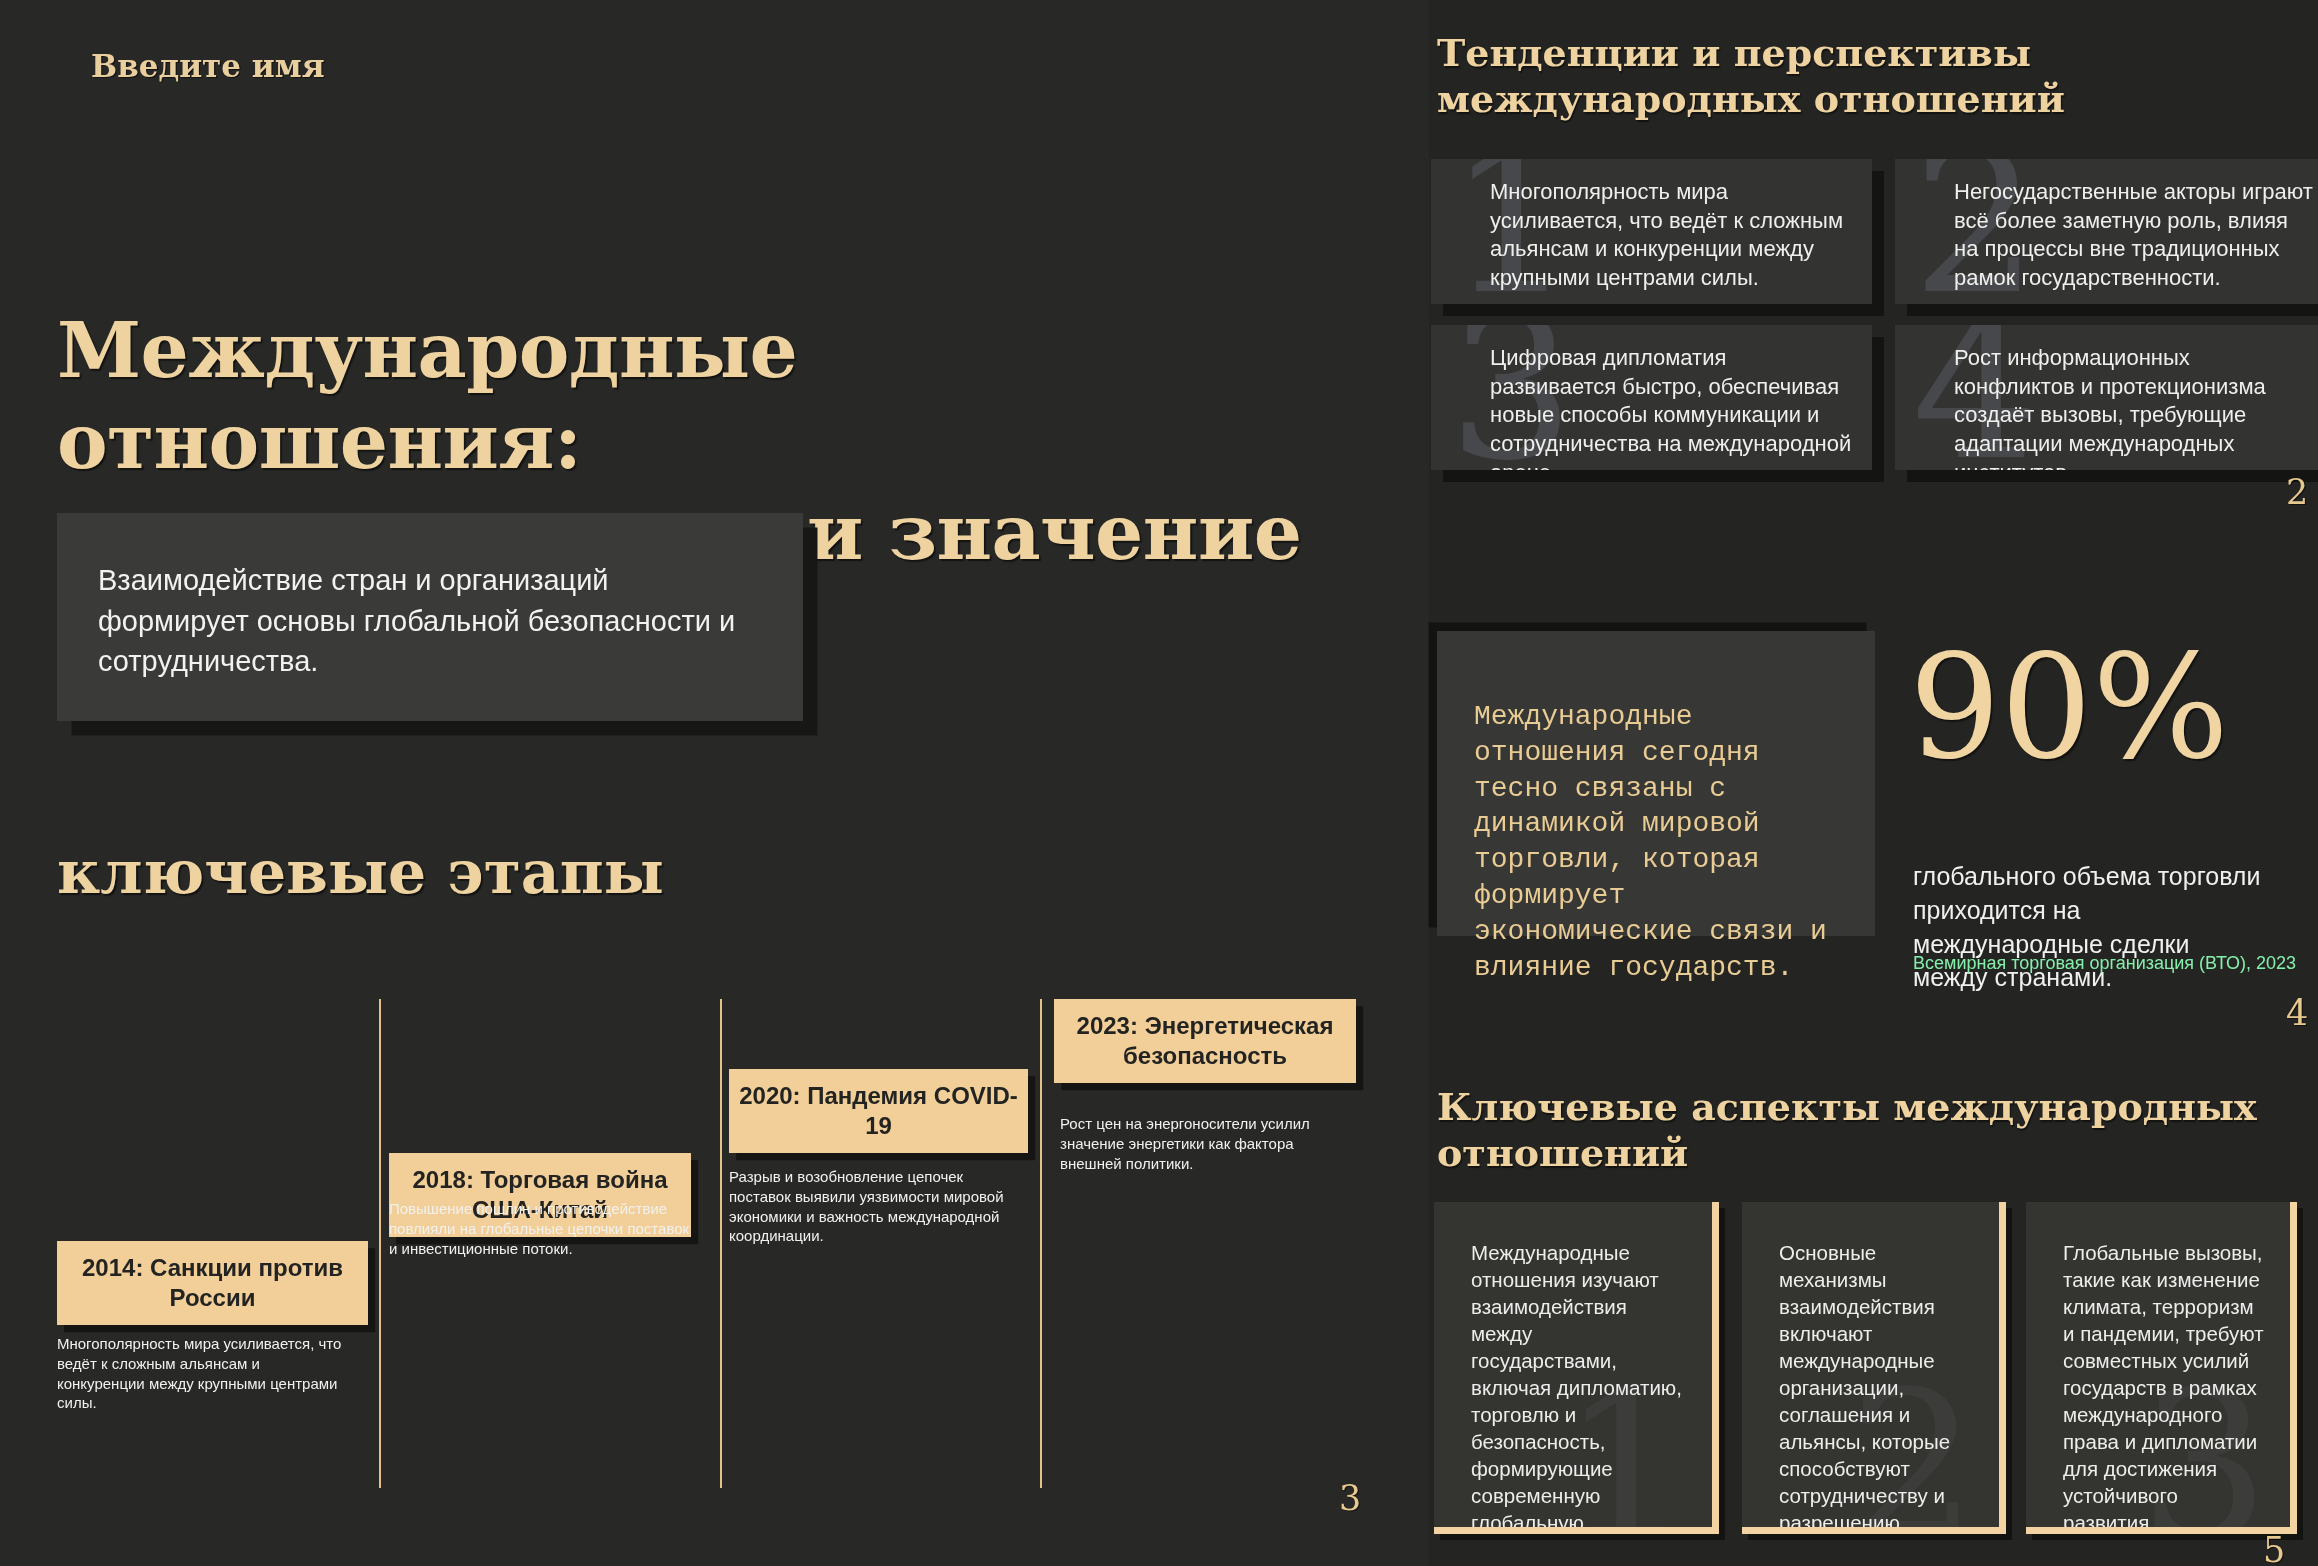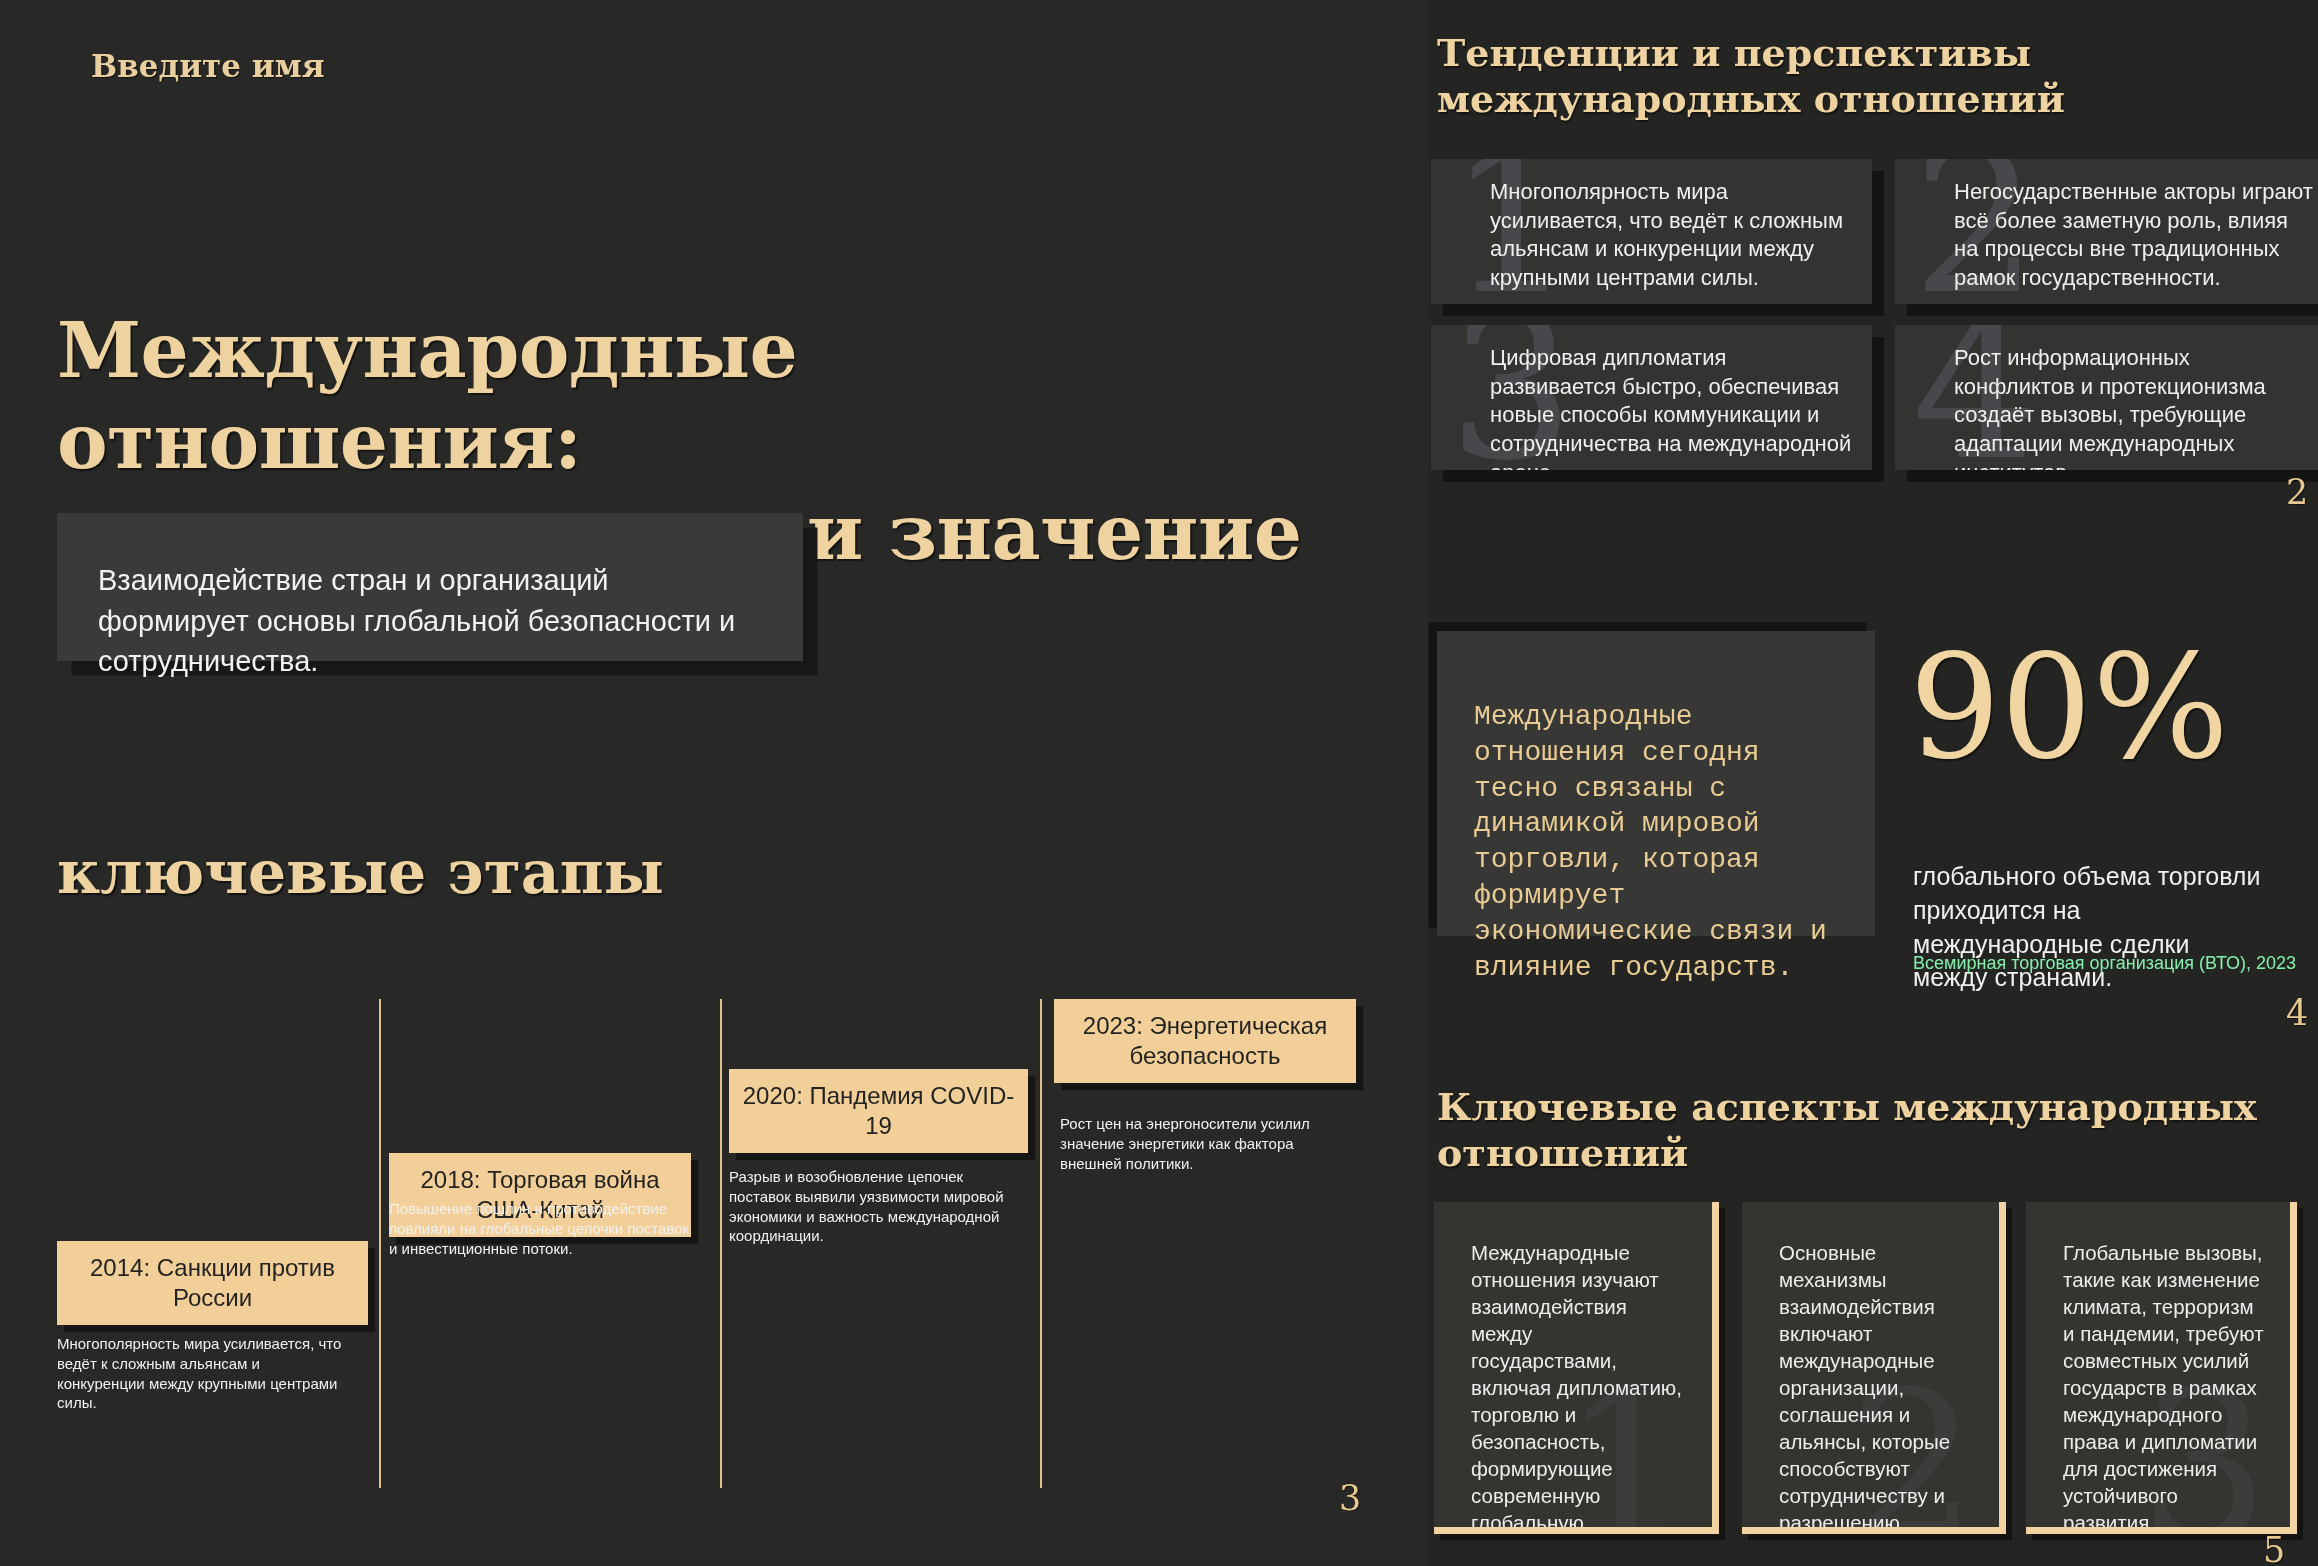--- a/index.html
+++ b/index.html
@@ -13,33 +13,33 @@
   .abs{position:absolute;}
   .serif{font-family:"DejaVu Serif", serif;}
   .gold{color:#eed3a0;}
   .goldline{background:#e3c28a;}
   .h-main{font-size:76px;line-height:1.2;font-weight:700;letter-spacing:-0.6px;text-shadow:1.8px 2.4px 1.2px rgba(0,0,0,.55);}
   .h-econ{font-size:60px;line-height:1.2;font-weight:700;text-shadow:1.8px 2.4px 1.2px rgba(0,0,0,.55);}
   .h-right{font-size:38px;line-height:1.2;font-weight:700;text-shadow:1.2px 1.8px 1.2px rgba(0,0,0,.5);}
   .line{display:block;}
   .author{font-size:31px;font-weight:600;text-shadow:1.2px 1.2px 0.6px rgba(0,0,0,.5);color:#e9cf9e;}
   .quote-box{
-    left:57px;top:513px;width:746px;height:148px;background:#3a3b39;
+    left:57px;top:513px;width:746px;height:208px;background:#3a3b39;
     box-shadow:14.5px 14.5px 0 #171816;
   }
   .quote-box .txt{
     position:absolute;left:41px;top:47px;width:652px;
     font-size:29px;line-height:1.4;color:#f2f2f0;
   }
   .page-num{font-size:35px;color:#e7c88f;text-shadow:1.2px 1.2px 0.6px rgba(0,0,0,.5);}
   
   .sep{position:absolute;width:2.4px;top:999px;height:489px;}
   .m-label{
     position:absolute;background:#f2cf98;color:#232422;text-align:center;
-    font-size:24px;line-height:1.25;font-weight:400;
+    font-size:24px;line-height:1.25;font-weight:700;
     padding:12px 9.7px;box-sizing:border-box;
     box-shadow:7.2px 7.2px 0 rgba(5,5,5,.55);
   }
   .m-body{position:absolute;font-size:15px;line-height:1.32;color:#f1f1ef;}
   
   .trend-box{
     position:absolute;width:441px;height:145px;background:#333432;overflow:hidden;
     box-shadow:12px 12px 0 #141513;
   }
   .trend-box .ghost{

